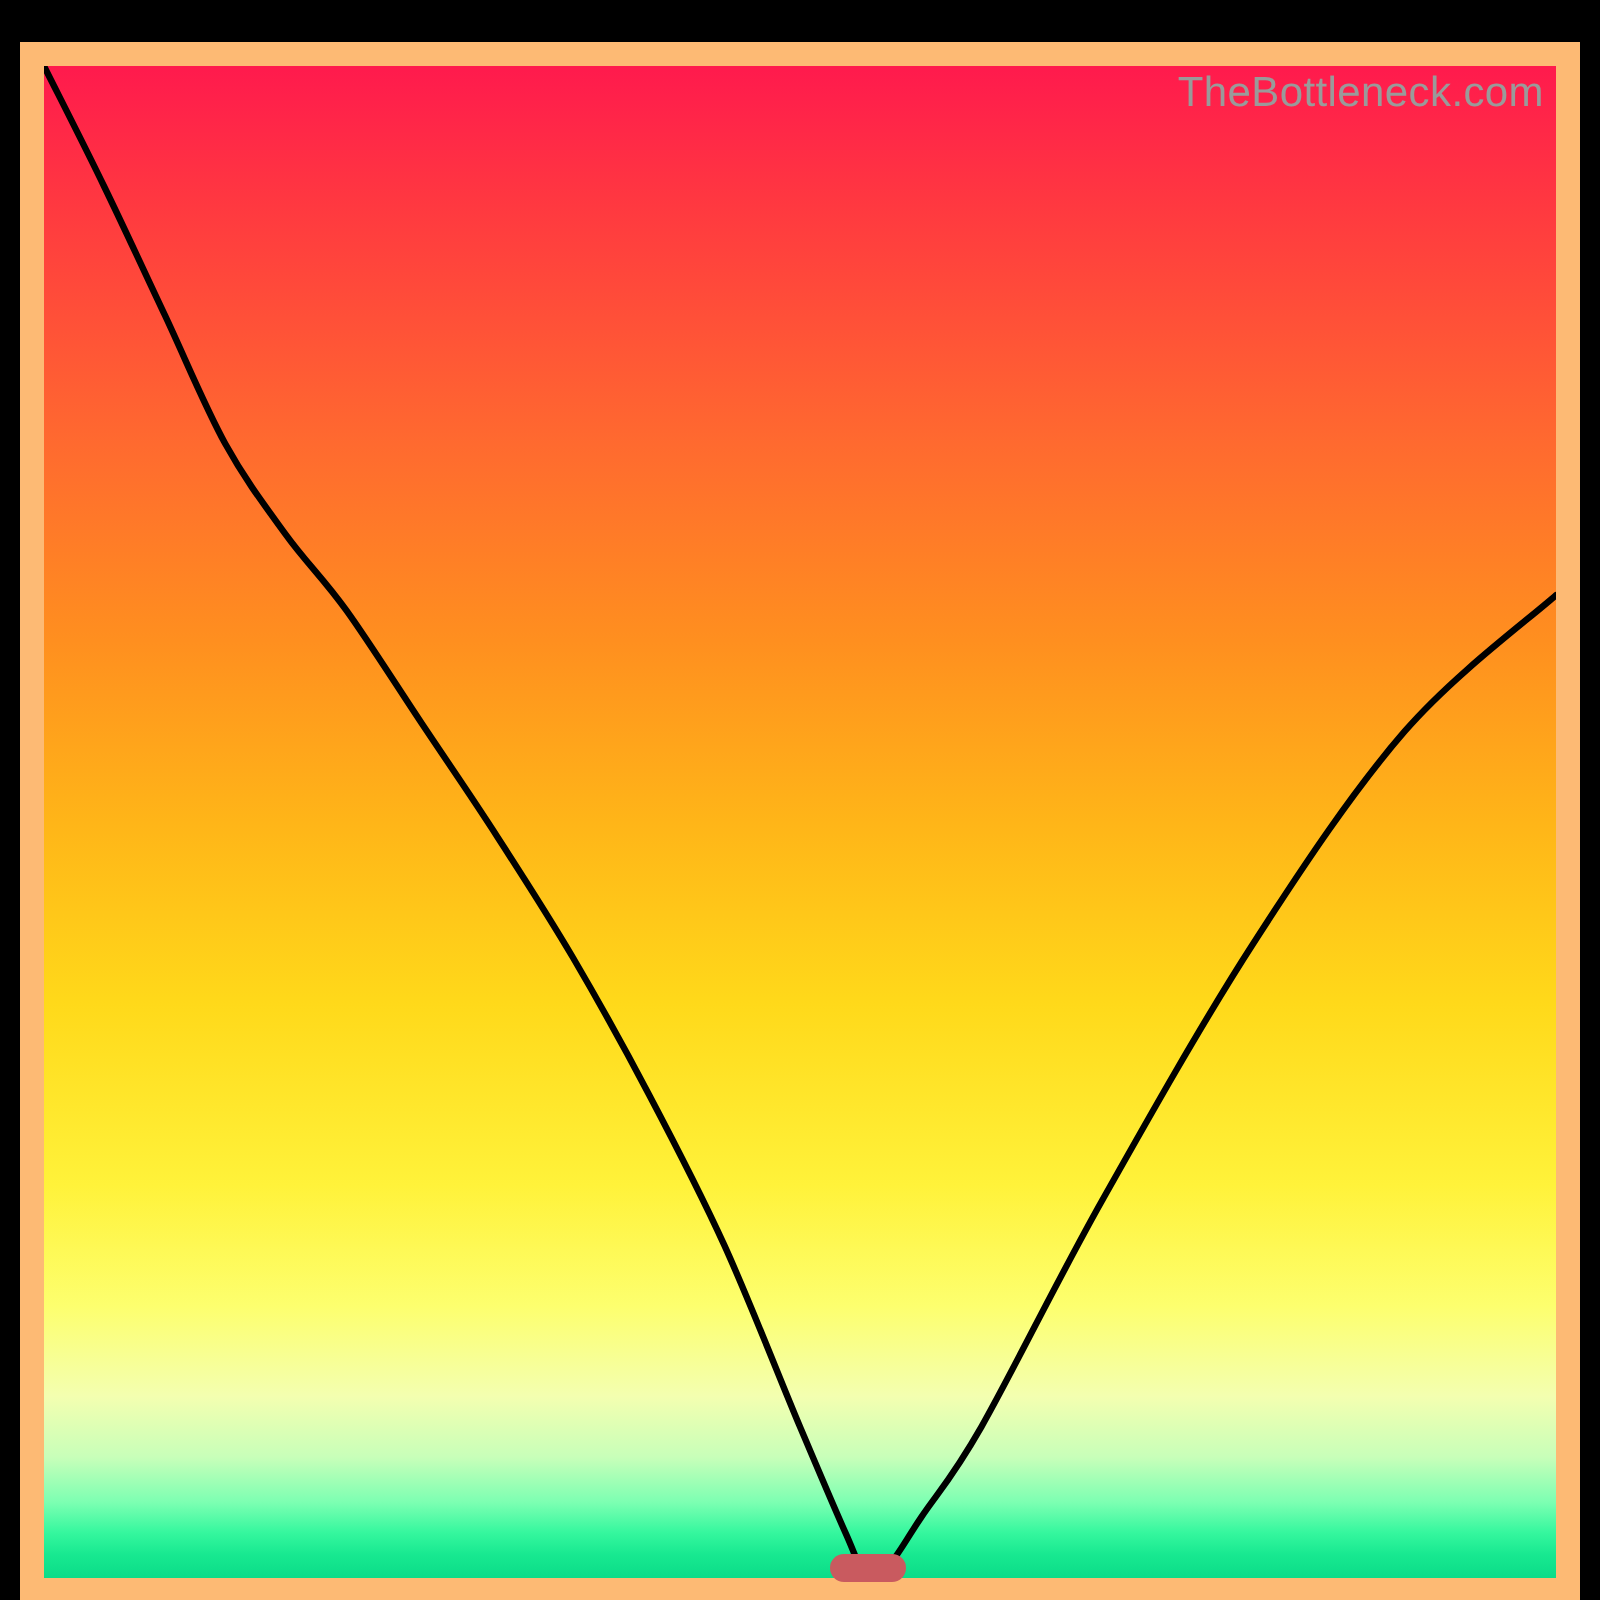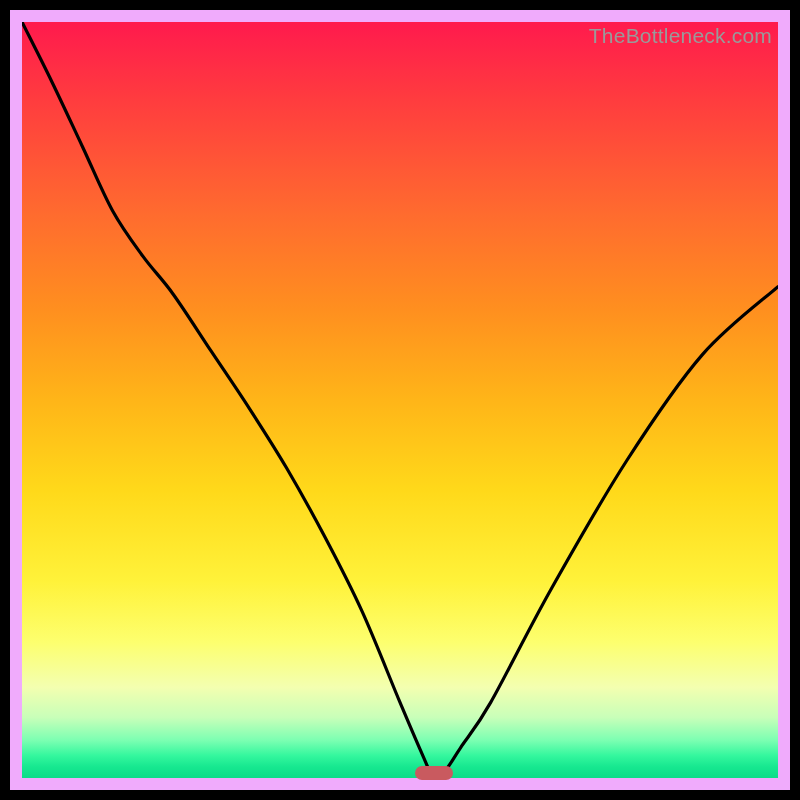--- a/index.html
+++ b/index.html
@@ -7,24 +7,24 @@
     padding: 0;
     width: 800px;
     height: 800px;
     background: #000;
     overflow: hidden;
     font-family: Arial, Helvetica, sans-serif;
   }
   .frame {
     position: absolute;
     left: 10px;
-    top: 10px;
+    top: 21px;
     width: 780px;
     height: 780px;
-    background: #f0abfc;
+    background: #fdba74;
   }
   .plot-area {
     position: absolute;
     left: 12px;
     top: 12px;
     width: 756px;
     height: 756px;
     
     background: linear-gradient(to bottom,
       #ff1a4d 0%,

